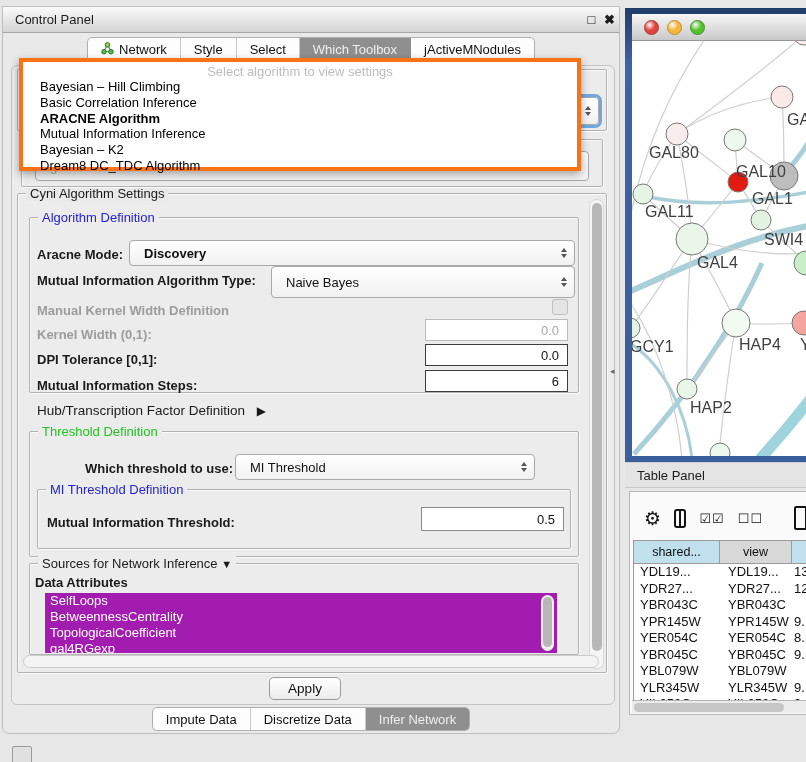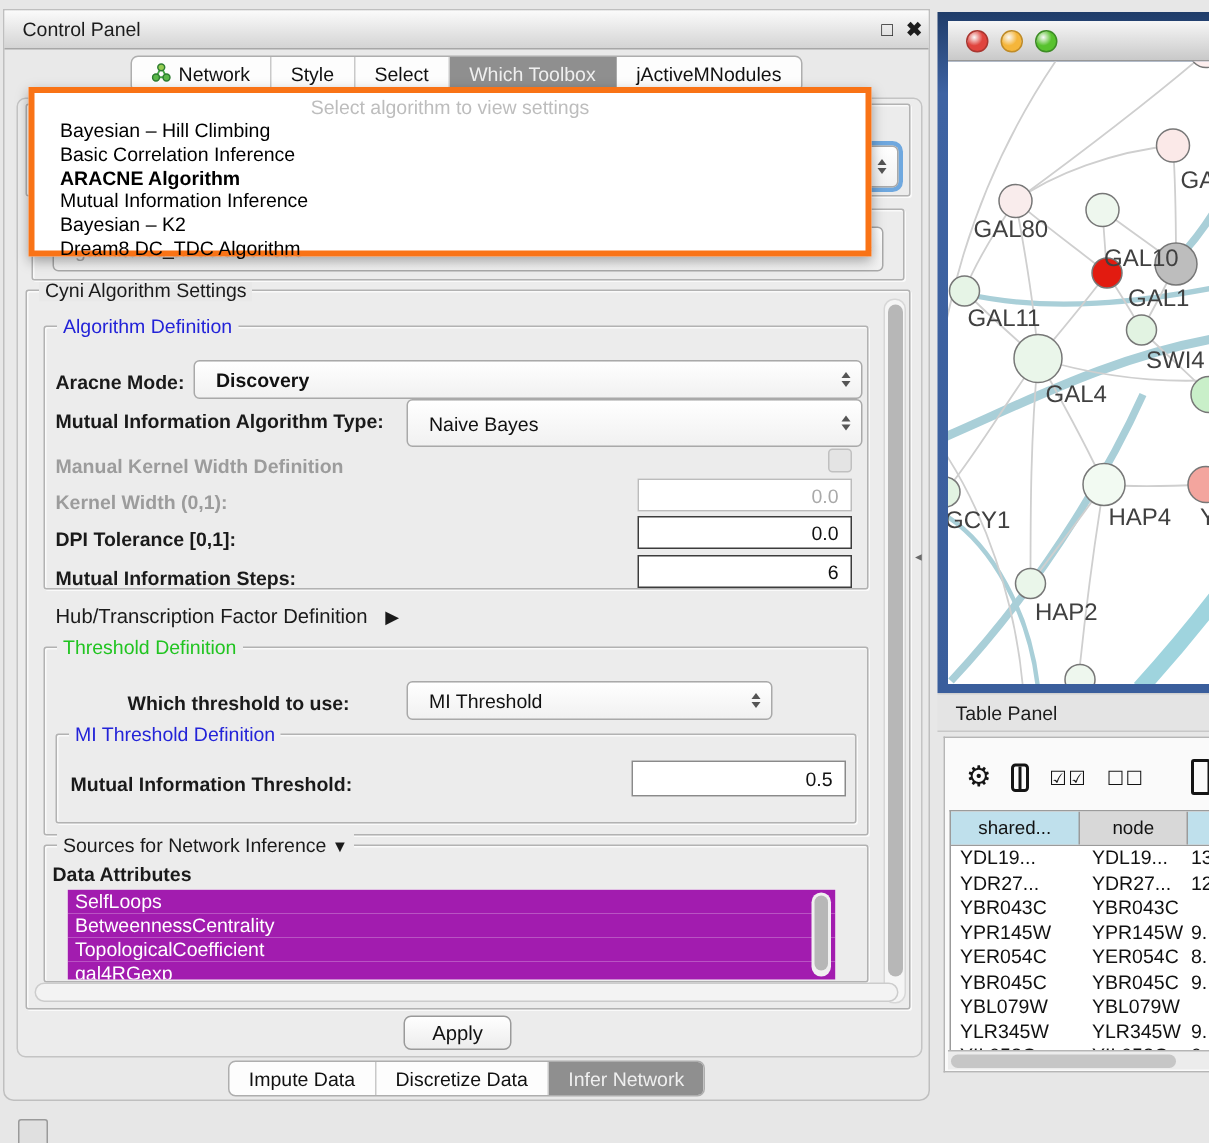--- a/index.html
+++ b/index.html
@@ -180,21 +180,21 @@
 
   <div class="abs plain" style="left:34px;top:396px;font-size:13.5px;">
     <span>Hub/Transcription Factor Definition</span>
     <span style="margin-left:8px;font-size:12px;">▶</span>
   </div>
 
   <div class="abs group" style="left:26px;top:424px;width:550px;height:126px;">
     <span class="gtitle green">Threshold Definition</span>
   </div>
   <div class="abs lbl" style="left:82px;top:454px;">Which threshold to use:</div>
-  <div class="abs combo" style="left:232px;top:447px;width:244px;height:26px;margin-left:36px;">
+  <div class="abs combo" style="left:232px;top:447px;width:300px;height:26px;">
     <span class="val">MI Threshold</span>
     <span class="spin">
         <span class="tri-u"></span>
         <span class="tri-d"></span>
       </span>
   </div>
   <div class="abs group" style="left:34px;top:482px;width:534px;height:60px;">
     <span class="gtitle blue">MI Threshold Definition</span>
   </div>
   <div class="abs lbl" style="left:44px;top:508px;">Mutual Information Threshold:</div>
@@ -309,21 +309,21 @@
         <div></div>
         <div></div>
       </span>
     <span class="glyphpair">☑☑</span>
     <span class="glyphpair">☐☐</span>
     <span class="icon-page" style="margin-left:18px;"></span>
   </div>
   <div class="abs tbl">
     <div class="trow thead" id="thead">
         <div class="hc bluebg">shared...</div>
-        <div class="hc graybg">node</div>
+        <div class="hc graybg">view</div>
         <div class="hc bluebg"></div>
       </div>
     <div id="tbody">
         <div class="trow">
           <div class="tc1">YDL19...</div>
           <div class="tc2">YDL19...</div>
           <div class="tc3">13</div>
         </div>
         <div class="trow">
           <div class="tc1">YDR27...</div>

